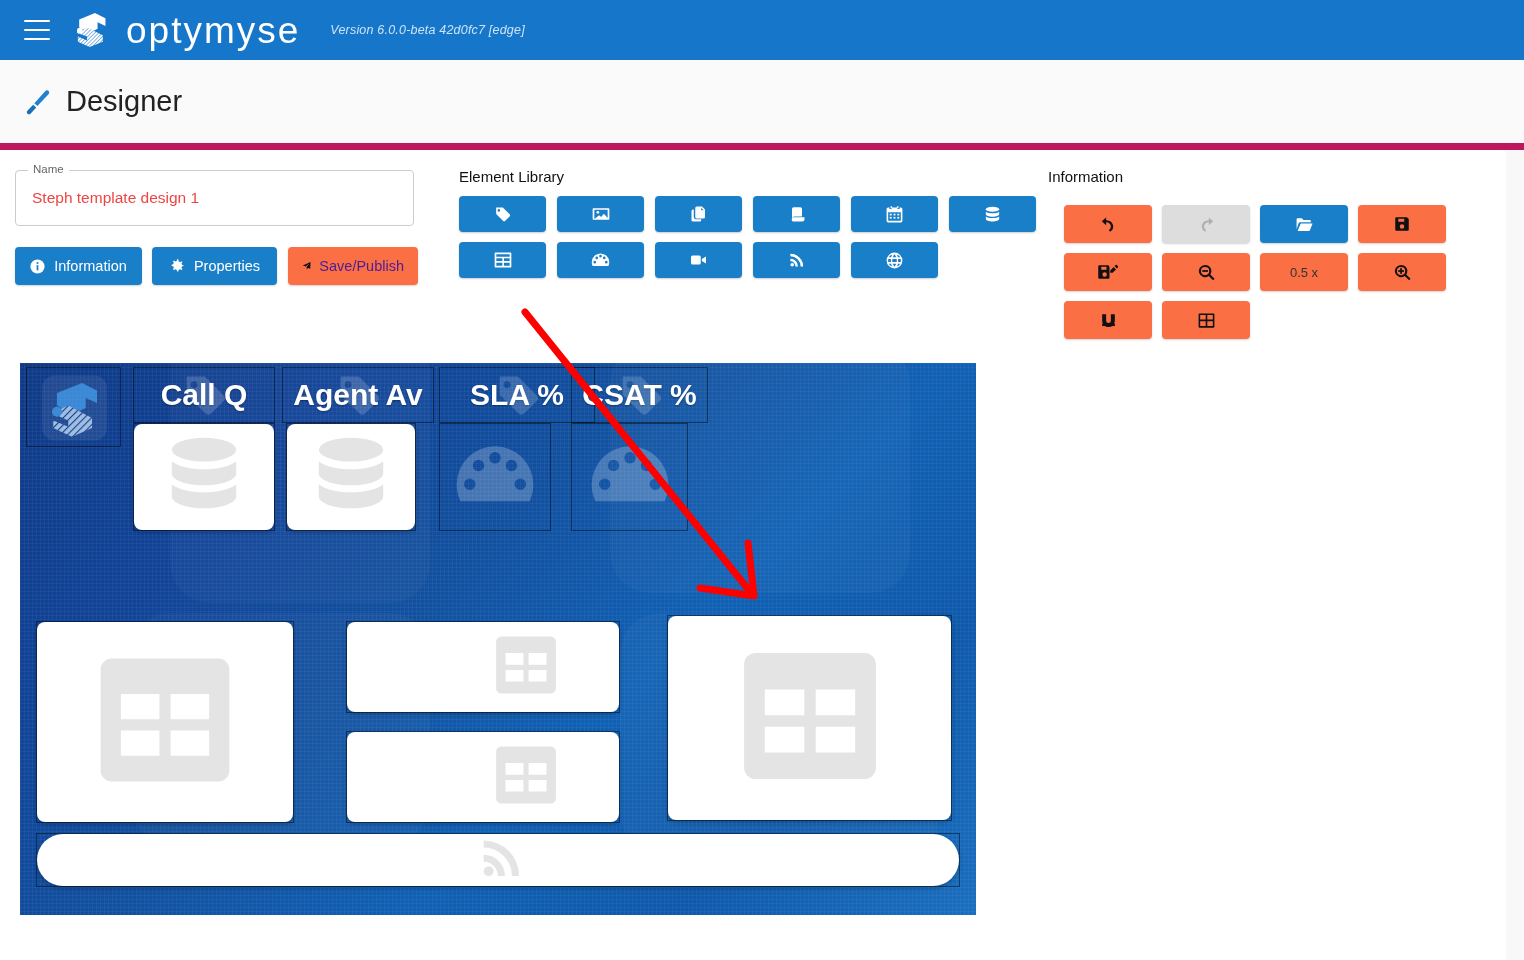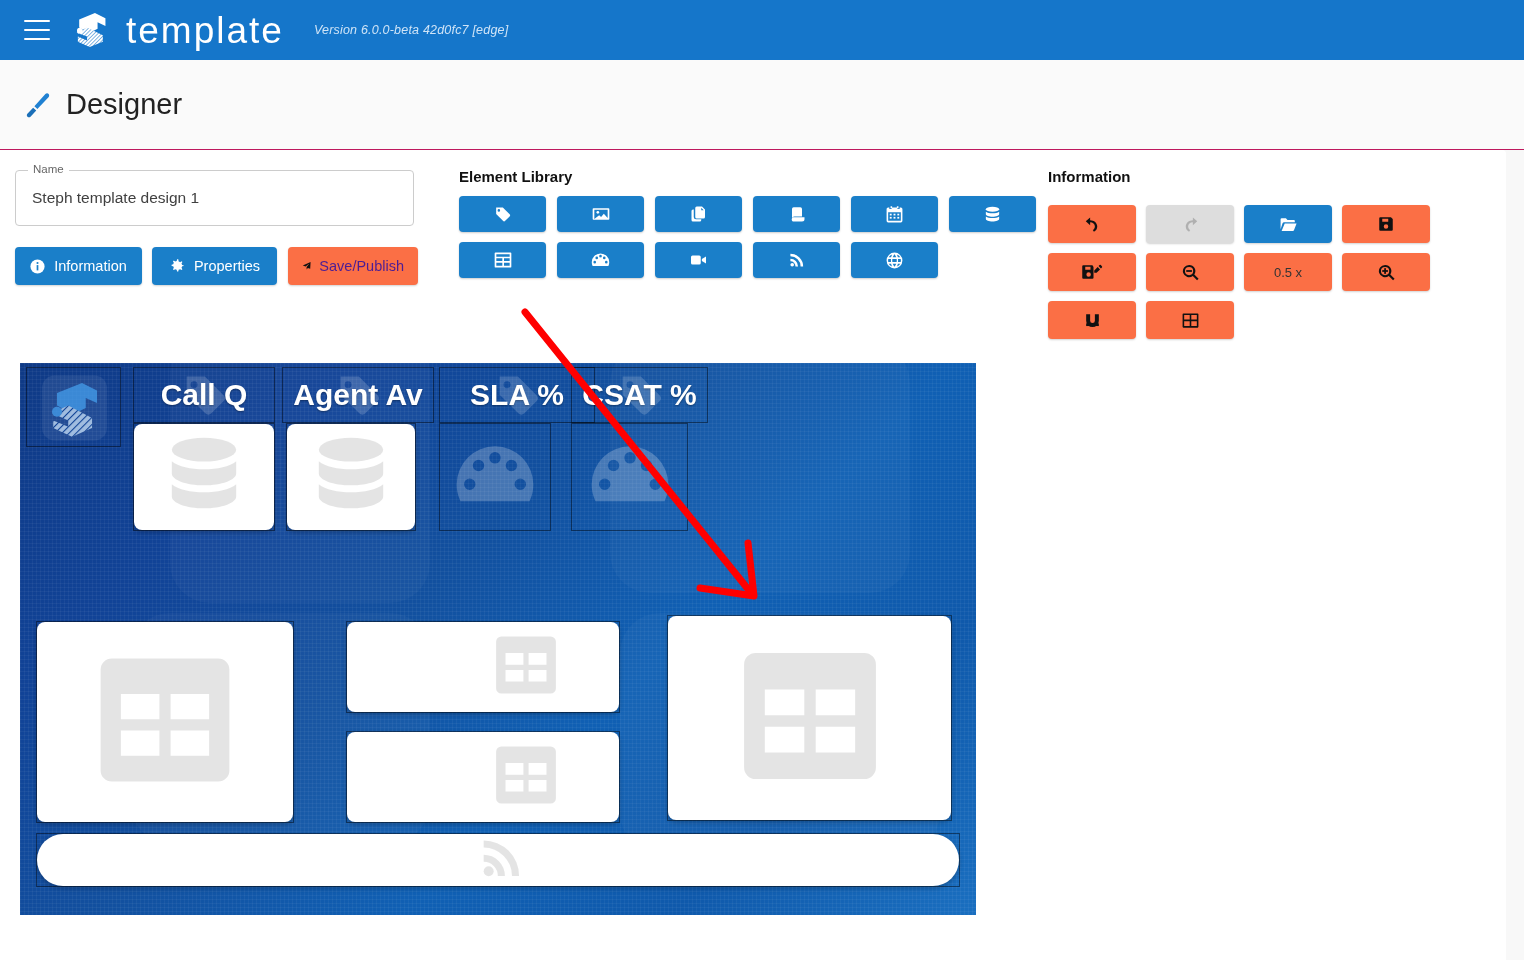--- a/index.html
+++ b/index.html
@@ -35,21 +35,21 @@
     color: #cfe4f7; font-size: 12.5px; font-style: italic;
     margin-left: 30px; letter-spacing: .2px;
   }
 
   
   #titlebar {
     position: absolute; left: 0; top: 60px;
     width: 1524px; height: 90px;
     background: #fafafa;
     display: flex; align-items: center;
-    border-bottom: 1px solid #be185d;
+    border-bottom: 7px solid #be185d;
   }
   #brush-icon { margin-left: 22px; width: 30px; height: 30px; }
   #page-title {
     font-size: 29px; color: #222; margin-left: 14px; font-weight: 400;
   }
 
   
   #content-card {
     position: absolute; left: 0; top: 150px;
     width: 1506px; height: 810px;
@@ -64,21 +64,21 @@
     border: 1px solid #ccc; border-radius: 4px;
     background: #fff;
   }
   #name-legend {
     position: absolute; left: 12px; top: -8px;
     background: #fff; padding: 0 5px;
     font-size: 11.5px; color: #666;
   }
   #name-value {
     position: absolute; left: 14px; top: 17px;
-    font-size: 15.5px; color: #404040;
+    font-size: 15.5px; color: #ef4444;
     background: transparent; border: none; outline: none;
     width: 370px; font-family: "Liberation Sans", sans-serif;
   }
 
   
   .act-btn {
     position: absolute; top: 97px; height: 38px;
     border: none; border-radius: 4px;
     color: #111; font-size: 14.5px;
     display: flex; align-items: center; justify-content: center;
@@ -87,21 +87,21 @@
     box-shadow: 0 1px 2px rgba(0,0,0,.18);
   }
   .act-blue { background: #1a7fc9; color: #fff; padding-left: 13px; }
   .act-orange { background: #fb6f45; color: #4c1d95; }
   #btn-information { left: 15px; width: 127px; }
   #btn-properties  { left: 152px; width: 125px; }
   #btn-savepublish { left: 288px; width: 130px; }
 
   
   .section-heading {
-    position: absolute; font-size: 15px; font-weight: bold; color: #111;
+    position: absolute; font-size: 15px; font-weight: normal; color: #111;
   }
   #lib-heading { left: 459px; top: 18px; }
   #ops-heading { left: 1048px; top: 18px; }
 
   
   .lib-btn {
     position: absolute; width: 87px; height: 36px;
     background: #1a7fc9; border: none; border-radius: 4px;
     display: flex; align-items: center; justify-content: center;
     cursor: pointer; box-shadow: 0 1px 2px rgba(0,0,0,.2);
@@ -109,20 +109,21 @@
   .lib-btn svg { fill: #fff; }
 
   
   .op-btn {
     position: absolute; width: 88px; height: 38px;
     background: #fb6f45; border: none; border-radius: 4px;
     display: flex; align-items: center; justify-content: center;
     cursor: pointer; box-shadow: 0 1px 2px rgba(0,0,0,.18);
     font-size: 13px; color: #333;
     font-family: "Liberation Sans", sans-serif;
+    margin-left: 16px;
   }
   .op-btn svg { fill: #111; }
   .op-disabled { background: #dddddd; cursor: default; }
   .op-disabled svg { fill: #b0b0b0; }
   .op-blue { background: #1a7fc9; }
   .op-blue svg { fill: #ffffff; }
 
   
   #highlight-box {
     position: absolute; left: 450px; top: 245px;
@@ -210,21 +211,21 @@
       <pattern id="hatch" width="4" height="4" patternTransform="rotate(45)" patternUnits="userSpaceOnUse">
         <rect width="4" height="4" fill="#ffffff"></rect>
         <line x1="0" y1="0" x2="0" y2="4" stroke="#1576ca" stroke-width="1.6"></line>
       </pattern>
     </defs>
     <path d="M14 16 L38 6 L54 14 L54 26 L42 20 L42 30 L30 36 L14 28 Z" fill="#ffffff"></path>
     <path d="M10 36 L26 28 L50 40 L50 50 L30 58 L12 50 L12 42 L26 48 L26 42 Z" fill="url(#hatch)"></path>
     <circle cx="15" cy="33" r="4.4" fill="#ffffff"></circle>
   </svg>
 
-  <div id="brand-text">template</div>
+  <div id="brand-text">optymyse</div>
   <div id="version">Version 6.0.0-beta 42d0fc7 [edge]</div>
 </div>
 
 <div id="titlebar">
   <svg id="brush-icon" viewBox="0 0 24 24">
     <path d="M21.3 3.1c-.7-.8-1.9-.7-2.6.1L9.9 13l2.4 2.2 8.9-9.4c.7-.7.7-1.9.1-2.7z" fill="#2081d2"></path>
     <path d="M8.9 14.2 4.3 19c-.6.7-.6 1.8.1 2.4.7.6 1.8.6 2.4-.1l4.6-4.9-2.5-2.2z" fill="#1b6fb8"></path>
   </svg>
   <div id="page-title">Designer</div>
 </div>

